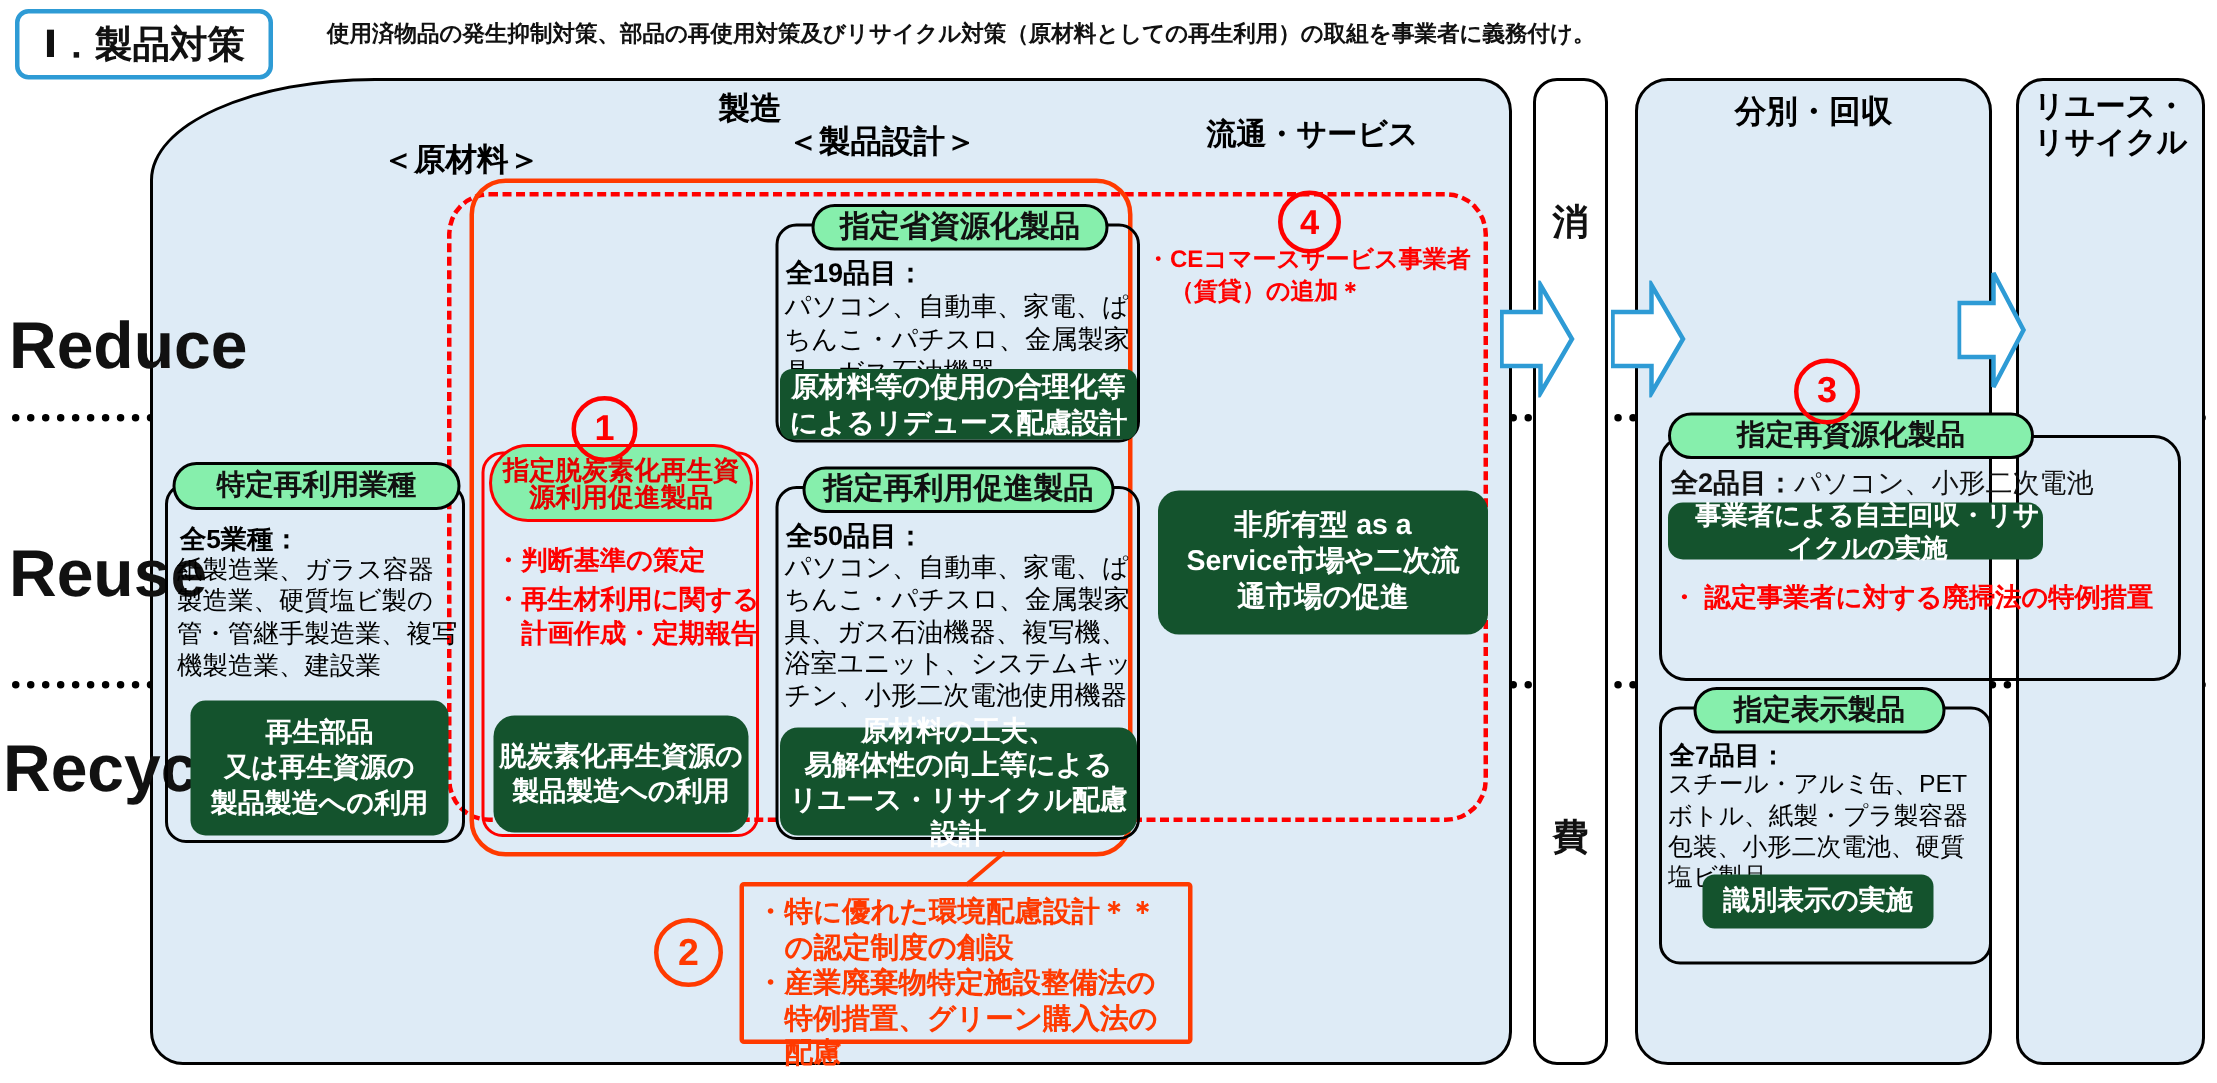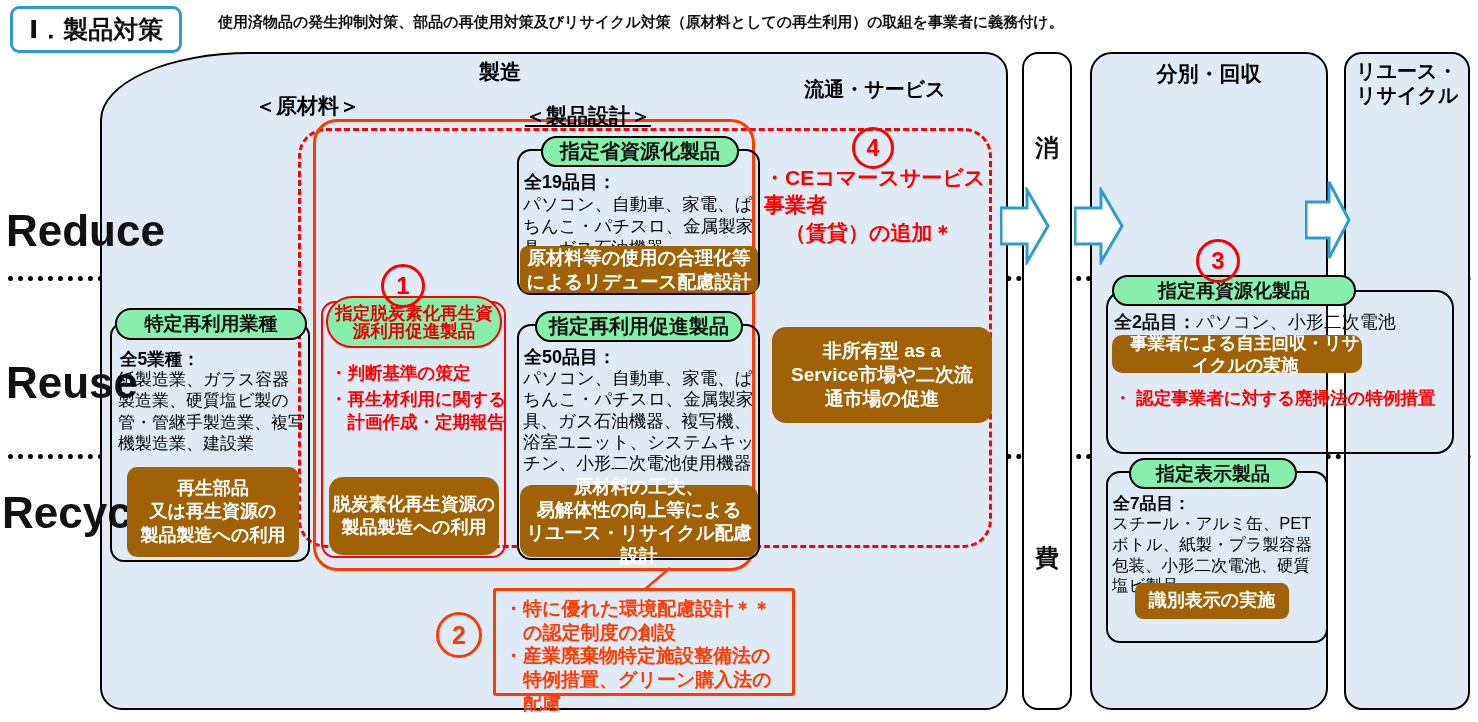--- a/index.html
+++ b/index.html
@@ -17,21 +17,21 @@
   .kbox{border:2.5px solid #000;border-radius:14px;box-sizing:border-box;z-index:3;}
   
   .pill{
     background:#86efac;border:2.5px solid #000;border-radius:18px;box-sizing:border-box;
     display:flex;align-items:center;justify-content:center;text-align:center;
     font-weight:700;z-index:4;line-height:1.05;
   }
   .pill.red{border-color:#F00;color:#E60000;}
   
   .bluebox{
-    background:#a16207;color:#fff;font-weight:700;border-radius:10px;
+    background:#14532d;color:#fff;font-weight:700;border-radius:10px;
     display:flex;align-items:center;justify-content:center;text-align:center;
     white-space:pre-line;z-index:4;line-height:1.28;box-sizing:border-box;
   }
   
   .cnum{
     border:3px solid #F00;border-radius:50%;color:#F00;font-weight:700;
     display:flex;align-items:center;justify-content:center;z-index:5;background:transparent;
   }
   .cnum.orange{border-color:#FF3A00;color:#FF3A00;}
   .redtext{color:#F00;font-weight:700;}
@@ -62,21 +62,21 @@
 
   <div class="abs panel" style="left:1090px;top:52px;width:238px;height:658px;border-radius:22px;"></div>
   <div class="abs stage-label" style="left:1090px;top:60px;width:238px;text-align:center;">分別・回収</div>
 
   <div class="abs panel" style="left:1344px;top:52px;width:126px;height:658px;border-radius:18px;"></div>
   <div class="abs stage-label" style="left:1356px;top:60px;width:104px;font-size:20px;line-height:1.18;">リユース・リサイクル</div>
 
   <div class="abs stage-label" style="left:440px;top:58px;width:120px;text-align:center;">製造</div>
   <div class="abs stage-label" style="left:790px;top:76px;width:170px;text-align:center;font-size:20px;">流通・サービス</div>
   <div class="abs stage-label" style="left:255px;top:92px;">＜原材料＞</div>
-  <div class="abs stage-label" style="left:525px;top:102px;text-decoration:underline;">＜製品設計＞</div>
+  <div class="abs stage-label" style="left:525px;top:80px;">＜製品設計＞</div>
 
   <div class="abs b" style="left:6px;top:206px;font-size:44px;z-index:2;">Reduce</div>
   <div class="abs b" style="left:6px;top:358px;font-size:44px;z-index:2;">Reuse</div>
   <div class="abs b" style="left:2px;top:488px;font-size:44px;z-index:2;">Recycle</div>
 
   <div class="abs" style="left:298px;top:128px;width:694px;height:420px;border:3px dashed #F00;border-radius:28px;box-sizing:border-box;z-index:2;"></div>
 
   <div class="abs" style="left:313px;top:119px;width:442px;height:452px;border:3px solid #FF3A00;border-radius:24px;box-sizing:border-box;z-index:2;"></div>
 
   <div class="abs kbox" style="left:110px;top:322px;width:200px;height:240px;"></div>
@@ -103,21 +103,21 @@
 
   <div class="abs kbox" style="left:517px;top:324px;width:243px;height:236px;"></div>
   <div class="abs pill" style="left:535px;top:311px;width:208px;height:31px;font-size:20px;">指定再利用促進製品</div>
   <div class="abs leadtext" style="left:524px;top:345px;font-size:18px;">全50品目：</div>
   <div class="abs bodytext" style="left:523px;top:368px;width:233px;font-size:17.5px;line-height:1.22;">パソコン、自動車、家電、ぱちんこ・パチスロ、金属製家具、ガス石油機器、複写機、浴室ユニット、システムキッチン、小形二次電池使用機器</div>
   <div class="abs bluebox" style="left:520px;top:485px;width:238px;height:72px;font-size:18.5px;border-radius:12px;line-height:1.25;">原材料の工夫、
 易解体性の向上等による
 リユース・リサイクル配慮設計</div>
 
   <div class="abs cnum" style="left:852px;top:127px;width:36px;height:36px;font-size:23px;">4</div>
-  <div class="abs redtext prel" style="left:764px;top:164px;width:240px;font-size:21px;line-height:1.3;z-index:4;">・CEコマースサービス事業者
+  <div class="abs redtext prel" style="left:764px;top:164px;width:240px;font-size:16px;line-height:1.3;z-index:4;">・CEコマースサービス事業者
 　（賃貸）の追加＊</div>
 
   <div class="abs bluebox" style="left:772px;top:327px;width:220px;height:96px;font-size:19px;border-radius:14px;">非所有型 as a
 Service市場や二次流
 通市場の促進</div>
 
   <div class="abs" style="left:1000px;top:187px;z-index:4;">
     <svg width="50" height="78" viewBox="0 0 50 78">
         <polygon points="1,21 27,21 27,3 48,39 27,75 27,57 1,57" fill="#fff" stroke="#2E9BD5" stroke-width="3"></polygon>
       </svg>

